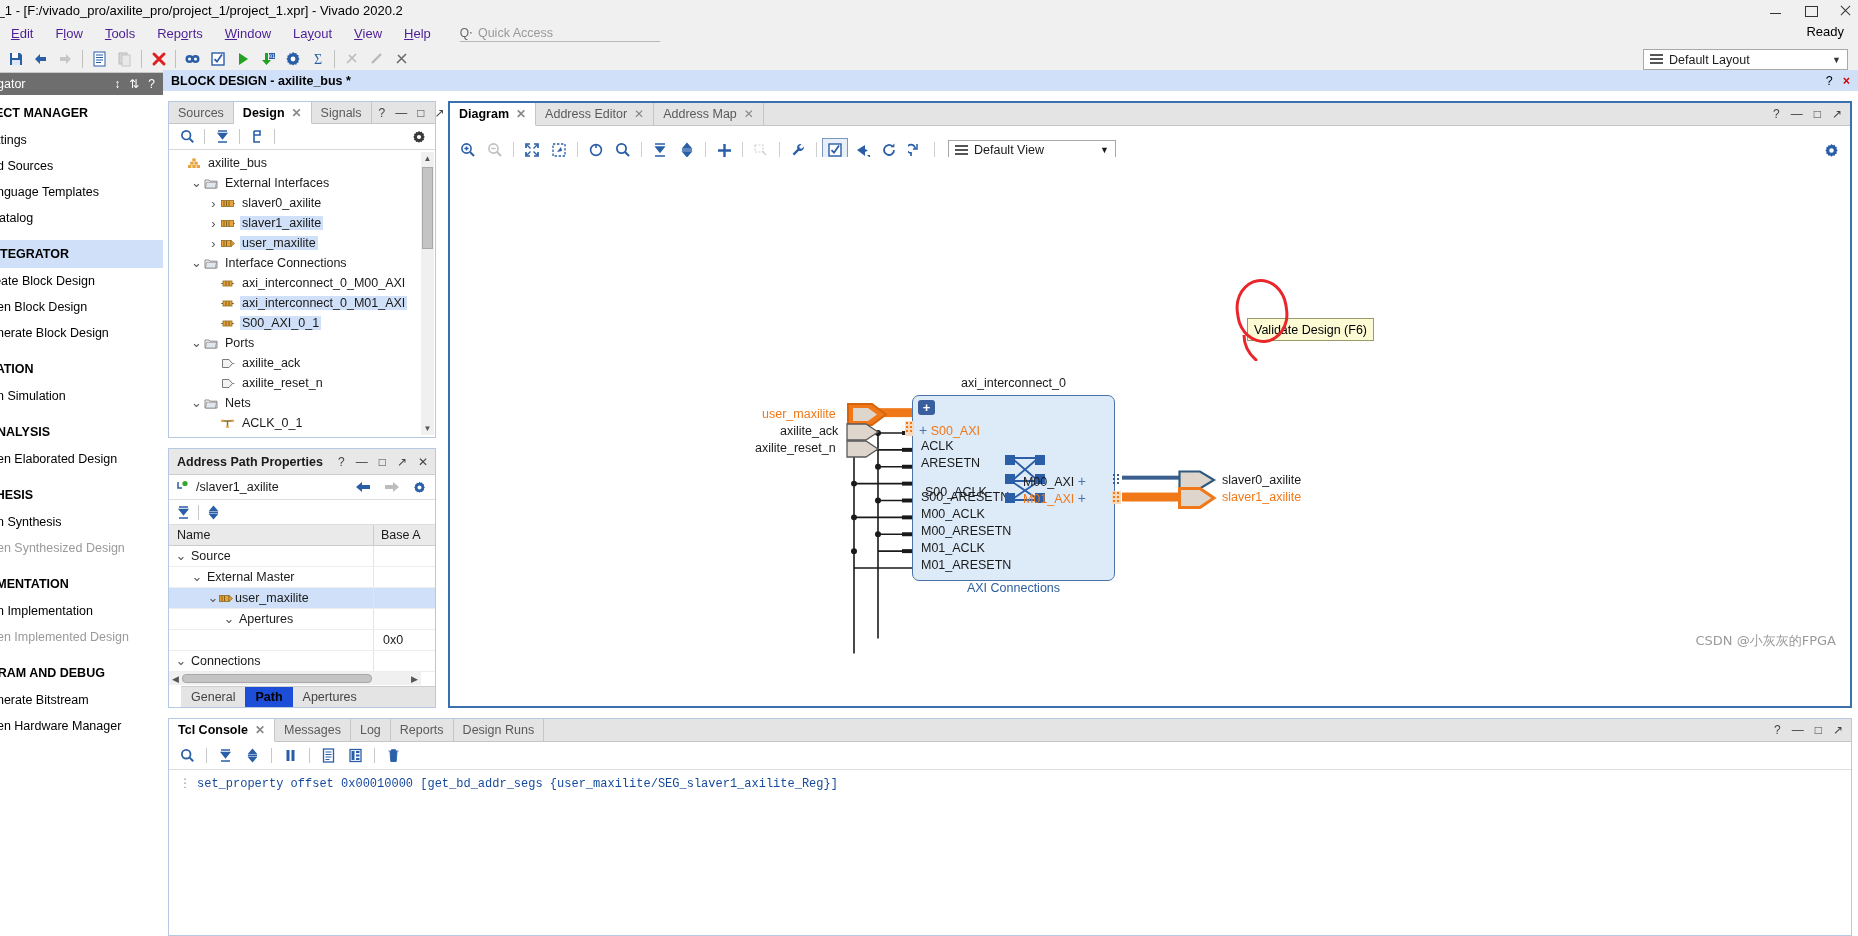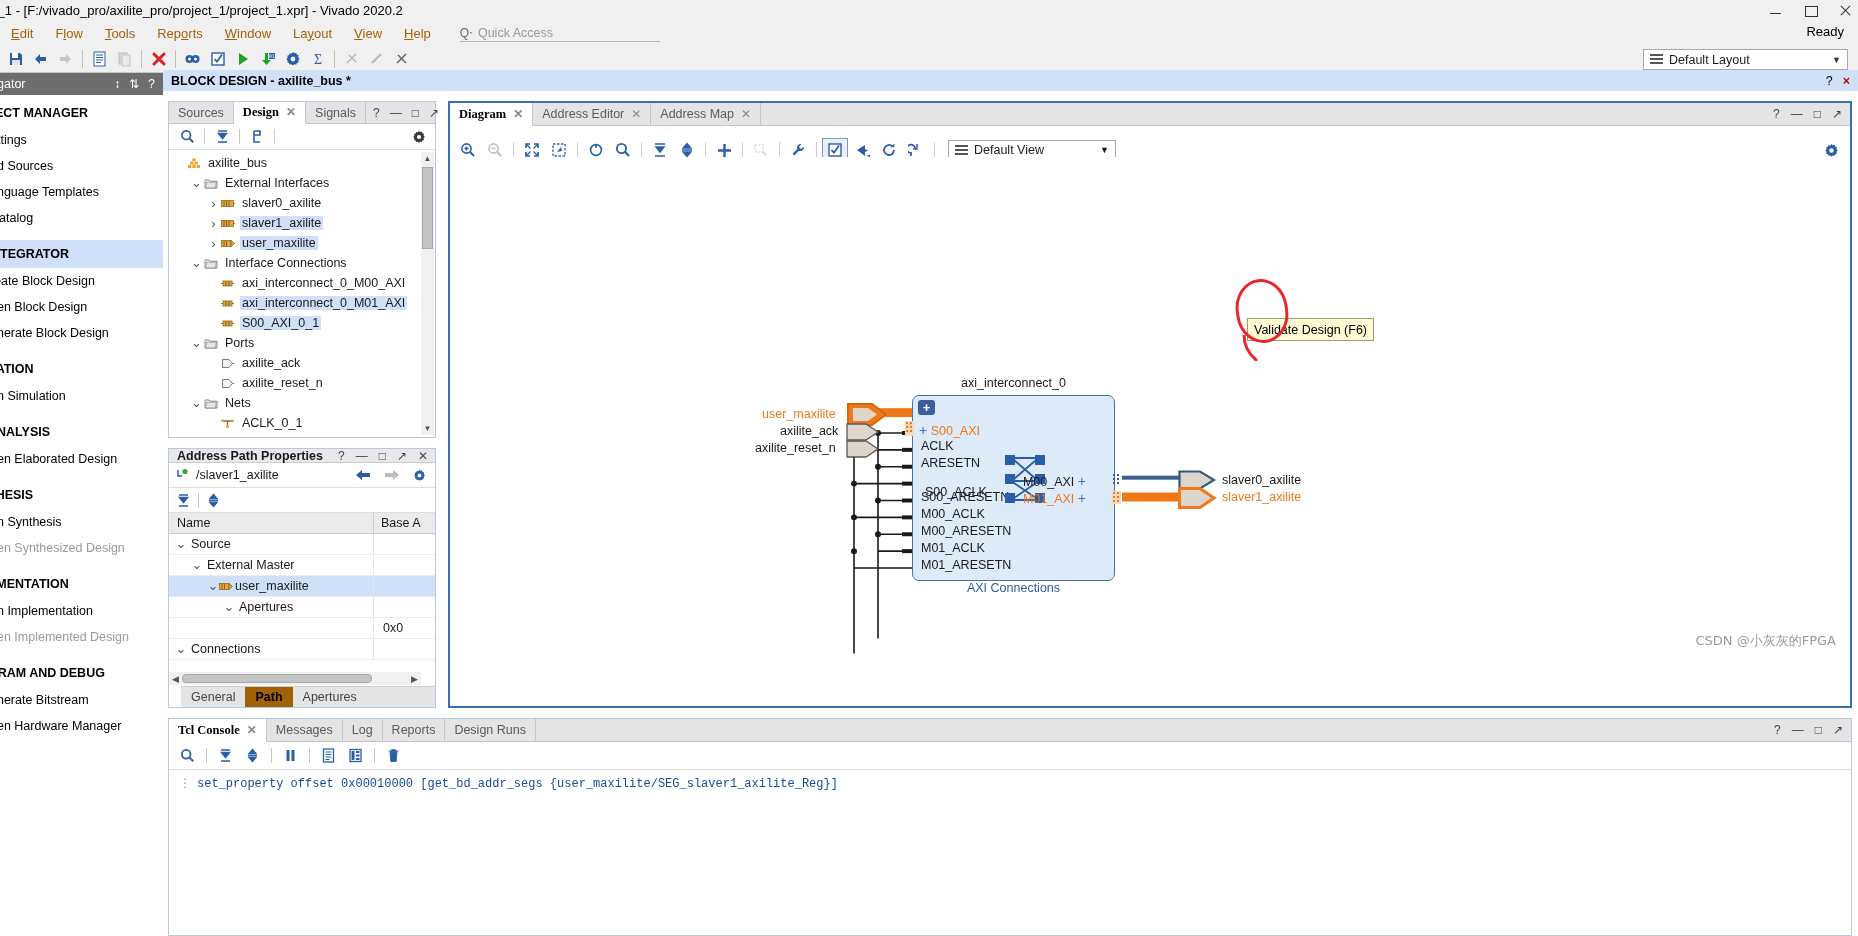--- a/index.html
+++ b/index.html
@@ -35,21 +35,21 @@
   .winbtn.close::before { transform: rotate(45deg); }
   .winbtn.close::after { transform: rotate(-45deg); }
 
   
   .menubar {
     position: absolute; left: 0; top: 20px; width: 1858px; height: 26px;
     background: #f0f0f0;
     display: flex; align-items: center;
   }
   .menuitem {
-    padding: 3px 11px; font-size: 13px; color: #a16207; cursor: default; white-space: nowrap;
+    padding: 3px 11px; font-size: 13px; color: #4c1d95; cursor: default; white-space: nowrap;
   }
   .menuitem u { text-decoration: underline; }
   .quickaccess {
     margin-left: 18px; width: 200px; height: 18px;
     border-bottom: 1px solid #b8b8b8;
     display: flex; align-items: center; gap: 5px;
     font-size: 12.5px; color: #999;
   }
   .qa-icon { color: #666; font-size: 12px; }
   .ready-label {
@@ -110,21 +110,21 @@
   .panel { position: absolute; background: #fff; border: 1px solid #9bb5d6; }
   .design-panel { left: 168px; top: 101px; width: 268px; height: 337px; border: 1px solid #b5c9e2; }
   .tabstrip {
     height: 22px; background: #e4e4e4; display: flex; align-items: stretch;
     border-bottom: 1px solid #c6c6c6; font-size: 12.5px;
   }
   .tab {
     display: flex; align-items: center; padding: 0 9px; gap: 7px;
     color: #5a5a5a; background: #e4e4e4; border-right: 1px solid #c6c6c6; cursor: default; justify-content: flex-end;
   }
-  .tab.active { background: #fff; color: #000; font-weight: bold; border-bottom: 1px solid #fff; margin-bottom: -1px; font-family: Liberation Serif, serif; }
+  .tab.active { background: #fff; color: #000; font-weight: bold; border-bottom: 1px solid #fff; margin-bottom: -1px; }
   .tab .tx { color: #888; font-size: 12px; }
   .tabstrip .ts-right { margin-left: auto; display: flex; align-items: center; gap: 10px; padding: 0 7px; color: #444; font-size: 12px; }
   .ptool {
     height: 26px; display: flex; align-items: center; gap: 2px; padding-left: 6px;
     border-bottom: 1px solid #d8d8d8; background: #fff;
   }
   .ptool .pbtn { width: 24px; height: 22px; display:flex; align-items:center; justify-content:center; cursor: default; }
   .ptool .psep { width:1px; height:15px; background:#c8c8c8; margin:0 3px; }
   .ptool .gear { margin-left: auto; padding-right: 8px; }
 
@@ -136,21 +136,21 @@
   .trow .tlabel.sel { background: #cfe0f8; }
   .vscroll {
     position: absolute; right: 1px; top: 50px; width: 13px; bottom: 2px; background: #f0f0f0;
   }
   .vscroll .thumb { position:absolute; left:1px; width:11px; background:#c4c4c4; border:1px solid #a8a8a8; }
   .vscroll .arrow { position:absolute; left:0; width:13px; height:13px; background:#f0f0f0; font-size:8px; color:#555; display:flex; align-items:center; justify-content:center;}
 
   
   .app-panel { left: 168px; top: 448px; width: 268px; height: 260px; border: 1px solid #b5c9e2; }
   .app-title {
-    height: 14px; background: #e8e8e8; display:flex; align-items:center;
+    height: 26px; background: #e8e8e8; display:flex; align-items:center;
     font-size: 12.5px; font-weight: bold; padding-left: 8px; border-bottom:1px solid #ccc;
   }
   .app-title .aicons { margin-left:auto; display:flex; gap:11px; padding-right:7px; font-weight:normal; color:#444; font-size: 12px; }
   .app-path {
     height: 25px; display:flex; align-items:center; gap:6px; padding-left:7px;
     border-bottom:1px solid #ddd; font-size:12.5px;
   }
   .app-path .nav { margin-left:auto; display:flex; gap:13px; padding-right:9px; align-items:center; }
   .app-tools { height:25px; display:flex; align-items:center; gap:3px; padding-left:7px; border-bottom:1px solid #ddd; }
   .app-tools .psep { width:1px; height:15px; background:#c8c8c8; margin:0 4px; }
@@ -159,21 +159,21 @@
   .gridhdr .c2 { flex:1; padding-left:7px; }
   .grow { display:flex; height:21px; border-bottom:1px solid #ededed; font-size:12.5px; align-items:center; }
   .grow .c1 { width:205px; display:flex; align-items:center; height:100%; border-right:1px solid #e4e4e4; white-space:nowrap; }
   .grow .c2 { flex:1; padding-left:9px; }
   .grow.sel { background:#cfe0f8; }
   .grow .tw { width:12px; text-align:center; color:#555; font-size:10px; }
   .hscroll { position:absolute; left:0; right:14px; bottom:22px; height:13px; background:#f0f0f0; display:flex; align-items:center; }
   .hscroll .hthumb { height:9px; background:#c4c4c4; border:1px solid #a8a8a8; border-radius:4px; }
   .bottabs { position:absolute; left:12px; right:0; bottom:0; height:21px; background:#e4e4e4; display:flex; border-top:1px solid #ccc; font-size:12.5px; }
   .bottabs .bt { padding:0 10px; display:flex; align-items:center; color:#444; cursor:default; }
-  .bottabs .bt.active { background:#a16207; color:#000; font-weight:bold; }
+  .bottabs .bt.active { background:#1d4ed8; color:#000; font-weight:bold; }
 
   
   .diagram-panel { left: 448px; top: 101px; width: 1404px; height: 607px; border: 2px solid #3a6fb0; background:#fff; }
   .dg-tabs { height:23px; background:#e4e4e4; display:flex; border-bottom:1px solid #c6c6c6; font-size:12.5px; }
   .dg-tabs .tab { border-right:1px solid #c6c6c6; }
   .dg-tabs .ts-right { margin-left:auto; display:flex; align-items:center; gap:11px; padding:0 8px; color:#444; font-size:12px; }
   .dg-toolbar { height:49px; background:#fff; display:flex; align-items:center; padding-left:5px; border-bottom:1px solid #dedede; gap:1px; }
   .dg-toolbar .dbtn { width:26px; height:24px; display:flex; align-items:center; justify-content:center; cursor:default; position:relative; }
   .dg-toolbar .dsep { width:1px; height:17px; background:#cfcfcf; margin:0 4px; }
   .viewsel {

